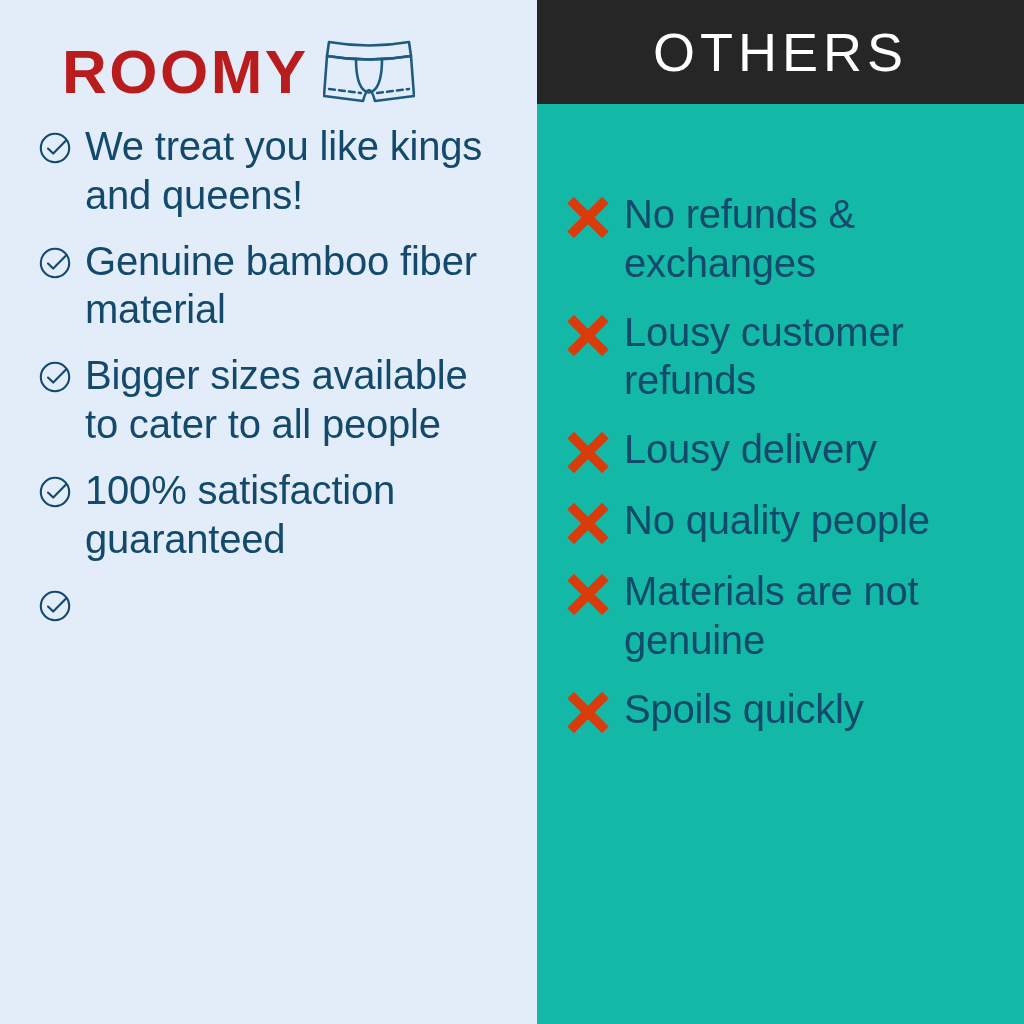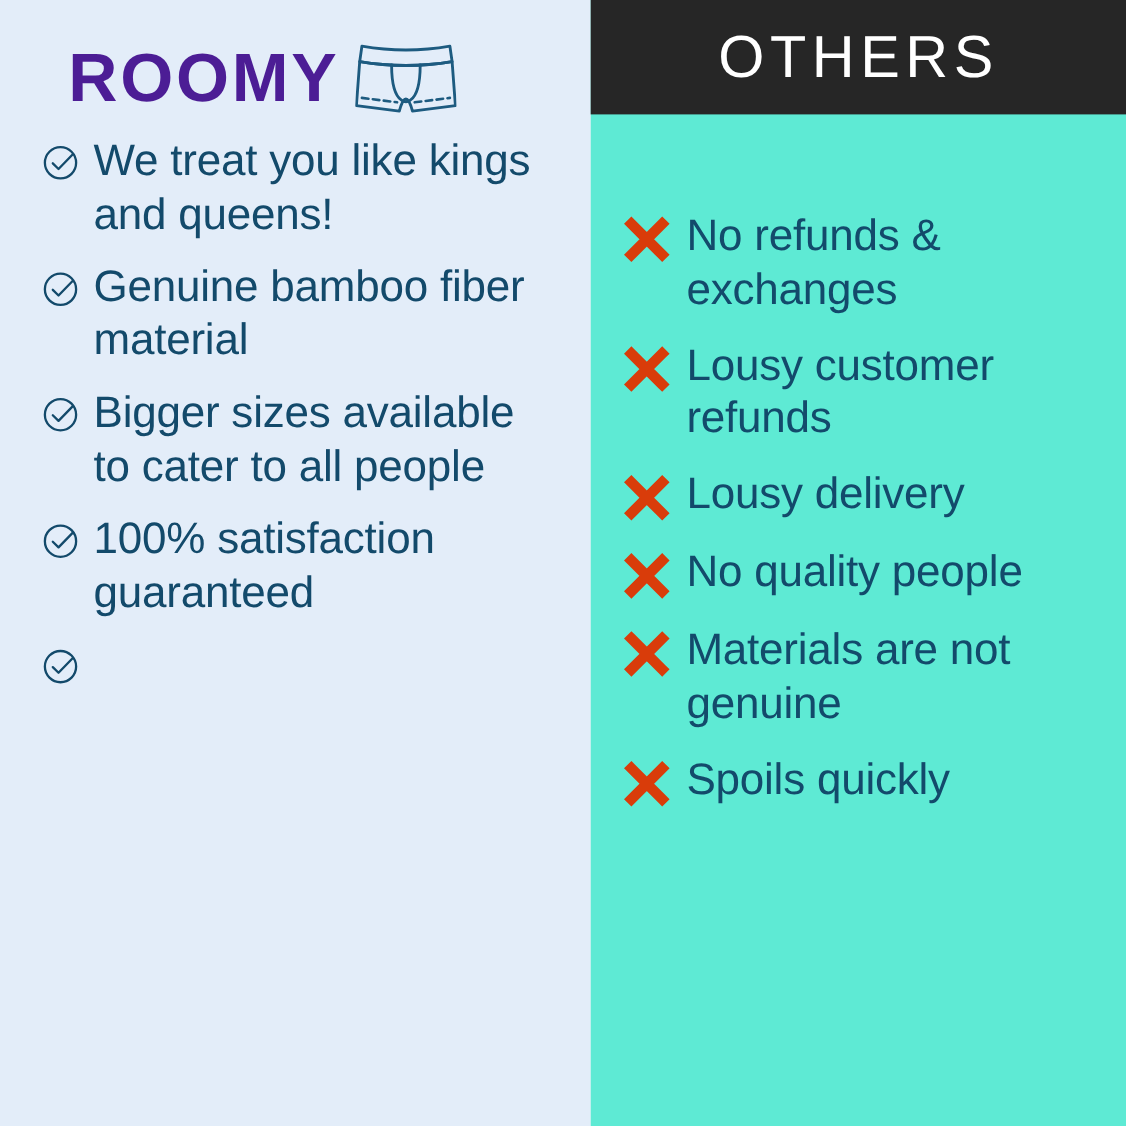--- a/index.html
+++ b/index.html
@@ -38,21 +38,21 @@
     align-items: center;
     padding: 52px 0 0 62px;
     height: 92px;
     box-sizing: border-box;
   }
 
   .brand-wordmark {
     font-size: 62px;
     font-weight: 700;
     letter-spacing: 2.5px;
-    color: #4c1d95;
+    color: #b91c1c;
     line-height: 1;
     white-space: nowrap;
   }
 
   .brand-mark {
     margin-left: 14px;
     display: flex;
     align-items: center;
   }
 
@@ -83,21 +83,21 @@
     line-height: 1.22;
     letter-spacing: -0.2px;
     font-weight: 400;
   }
 
   
   .col-others {
     position: relative;
     width: 487px;
     height: 1024px;
-    background: #5eead4;
+    background: #14b8a6;
     flex: 0 0 487px;
     box-sizing: border-box;
   }
 
   .others-banner {
     width: 100%;
     height: 104px;
     background: #262626;
     display: flex;
     align-items: center;

